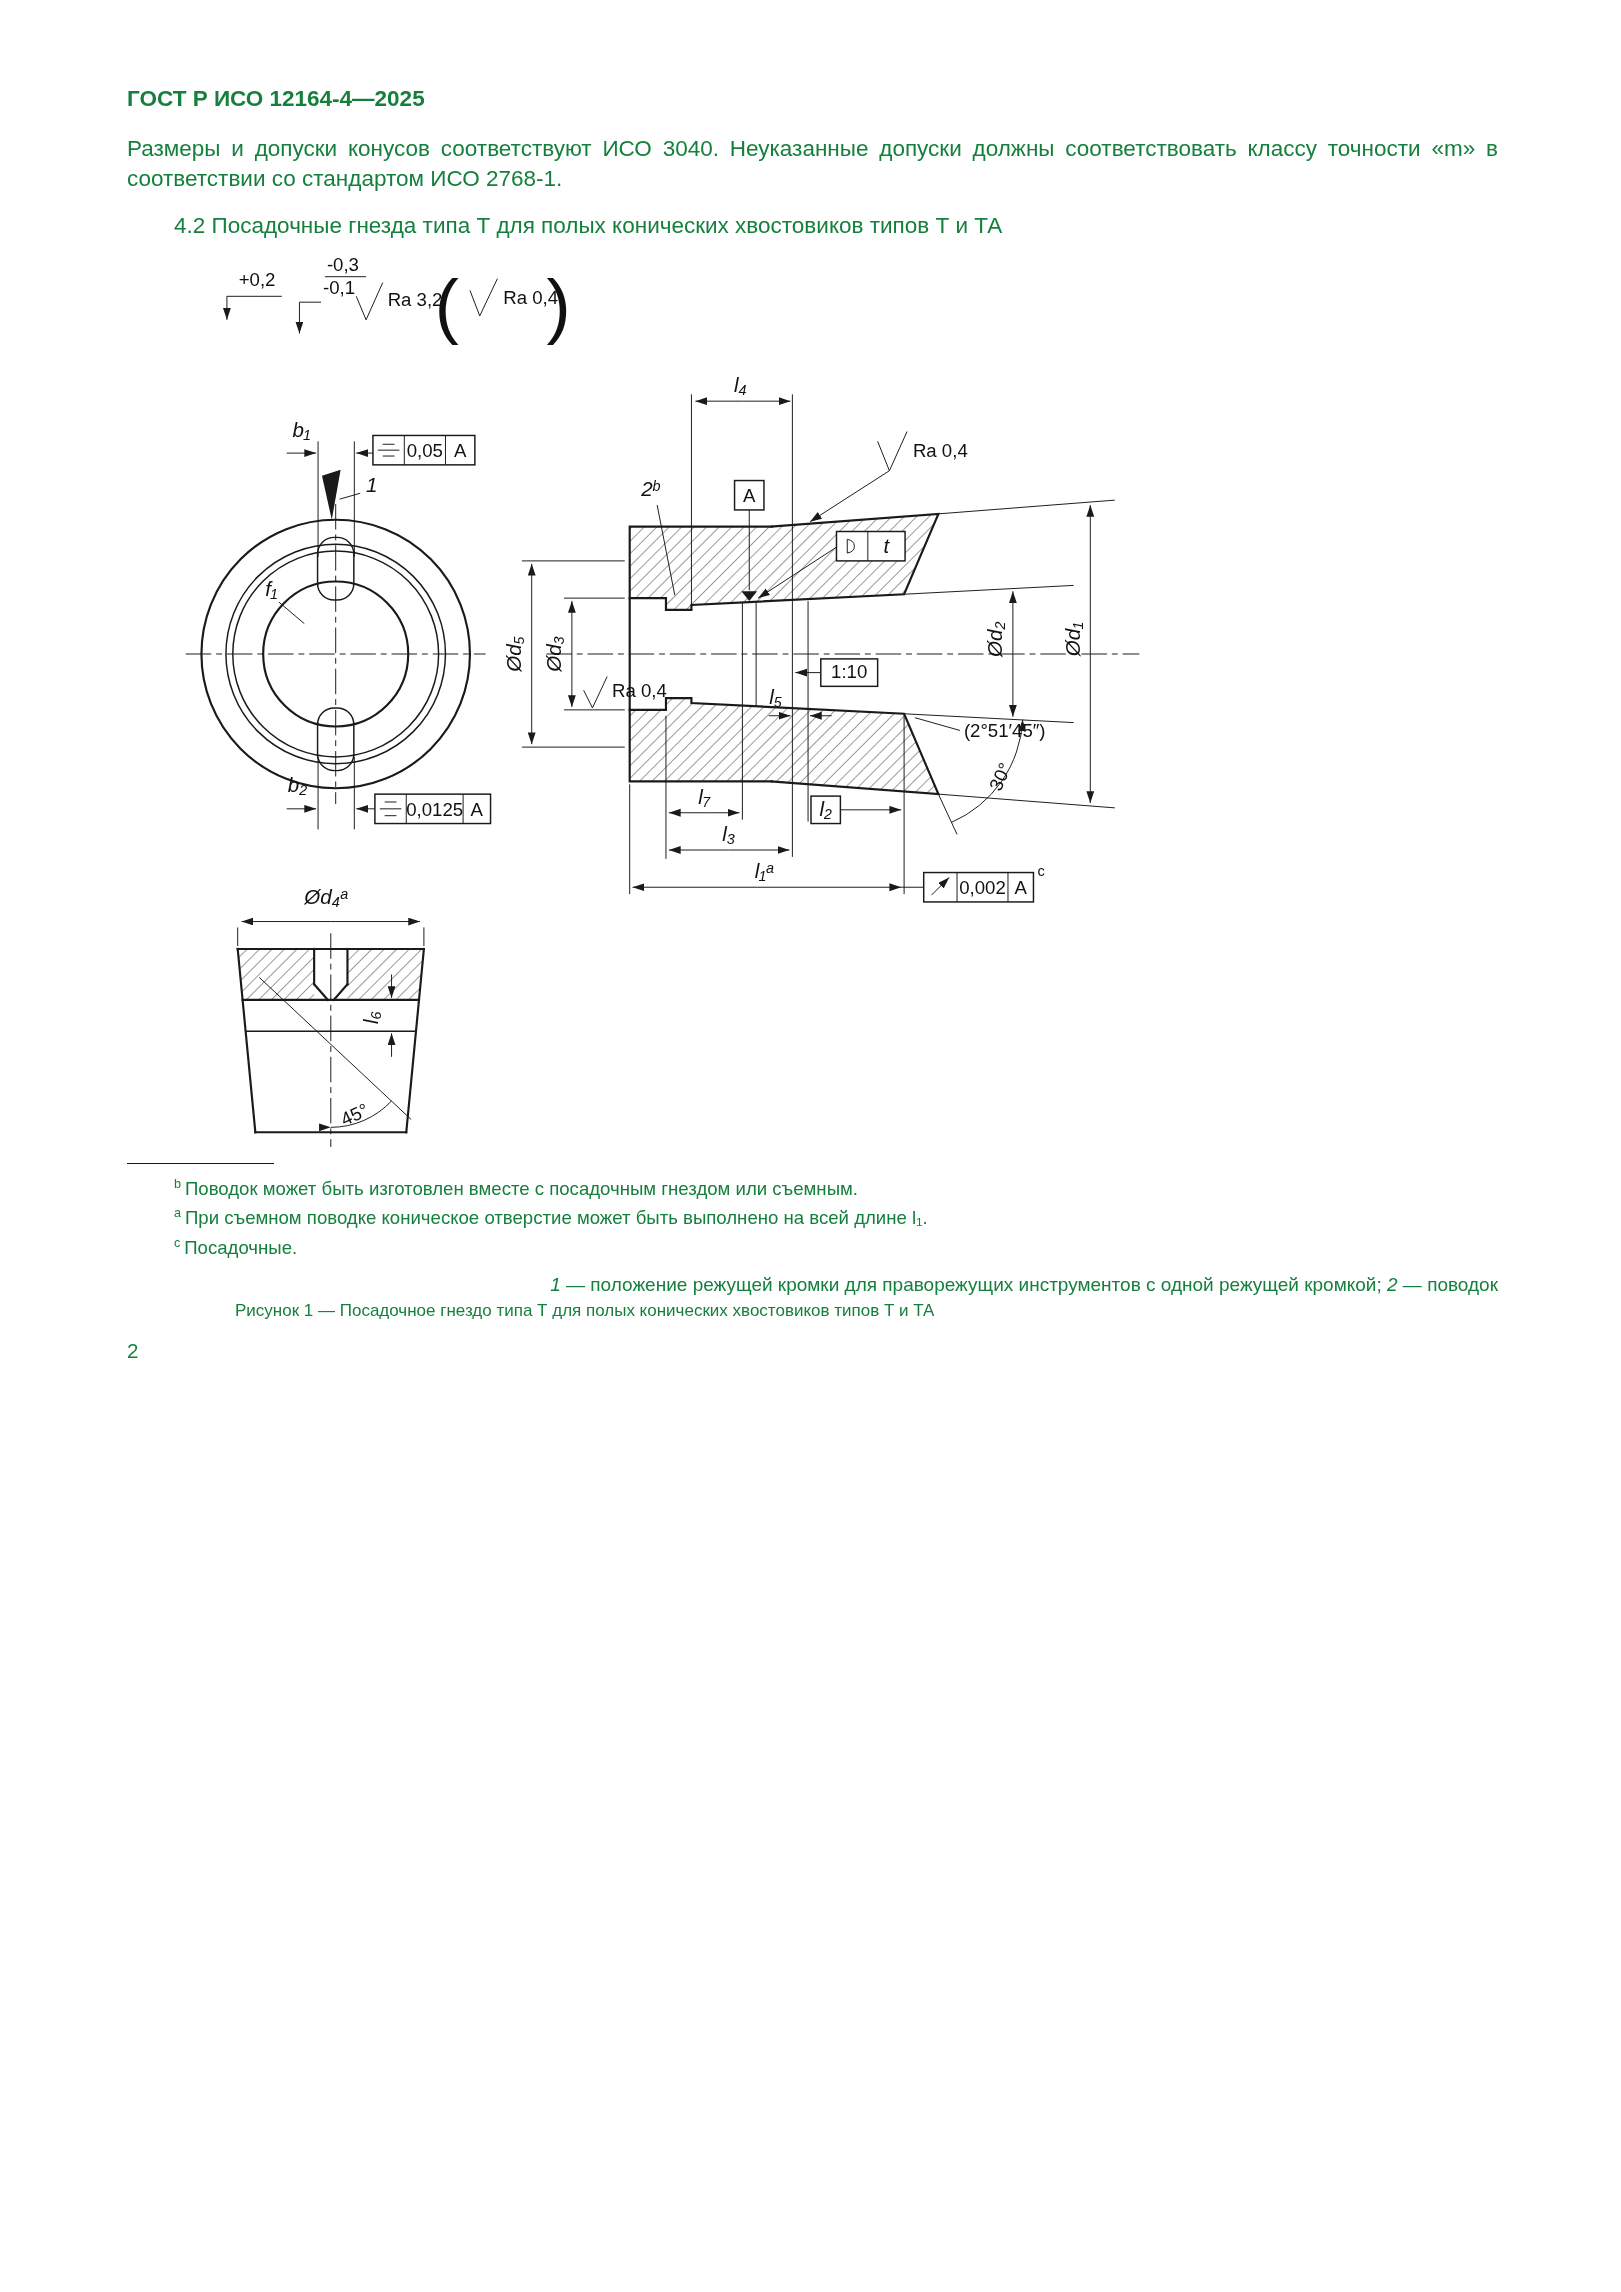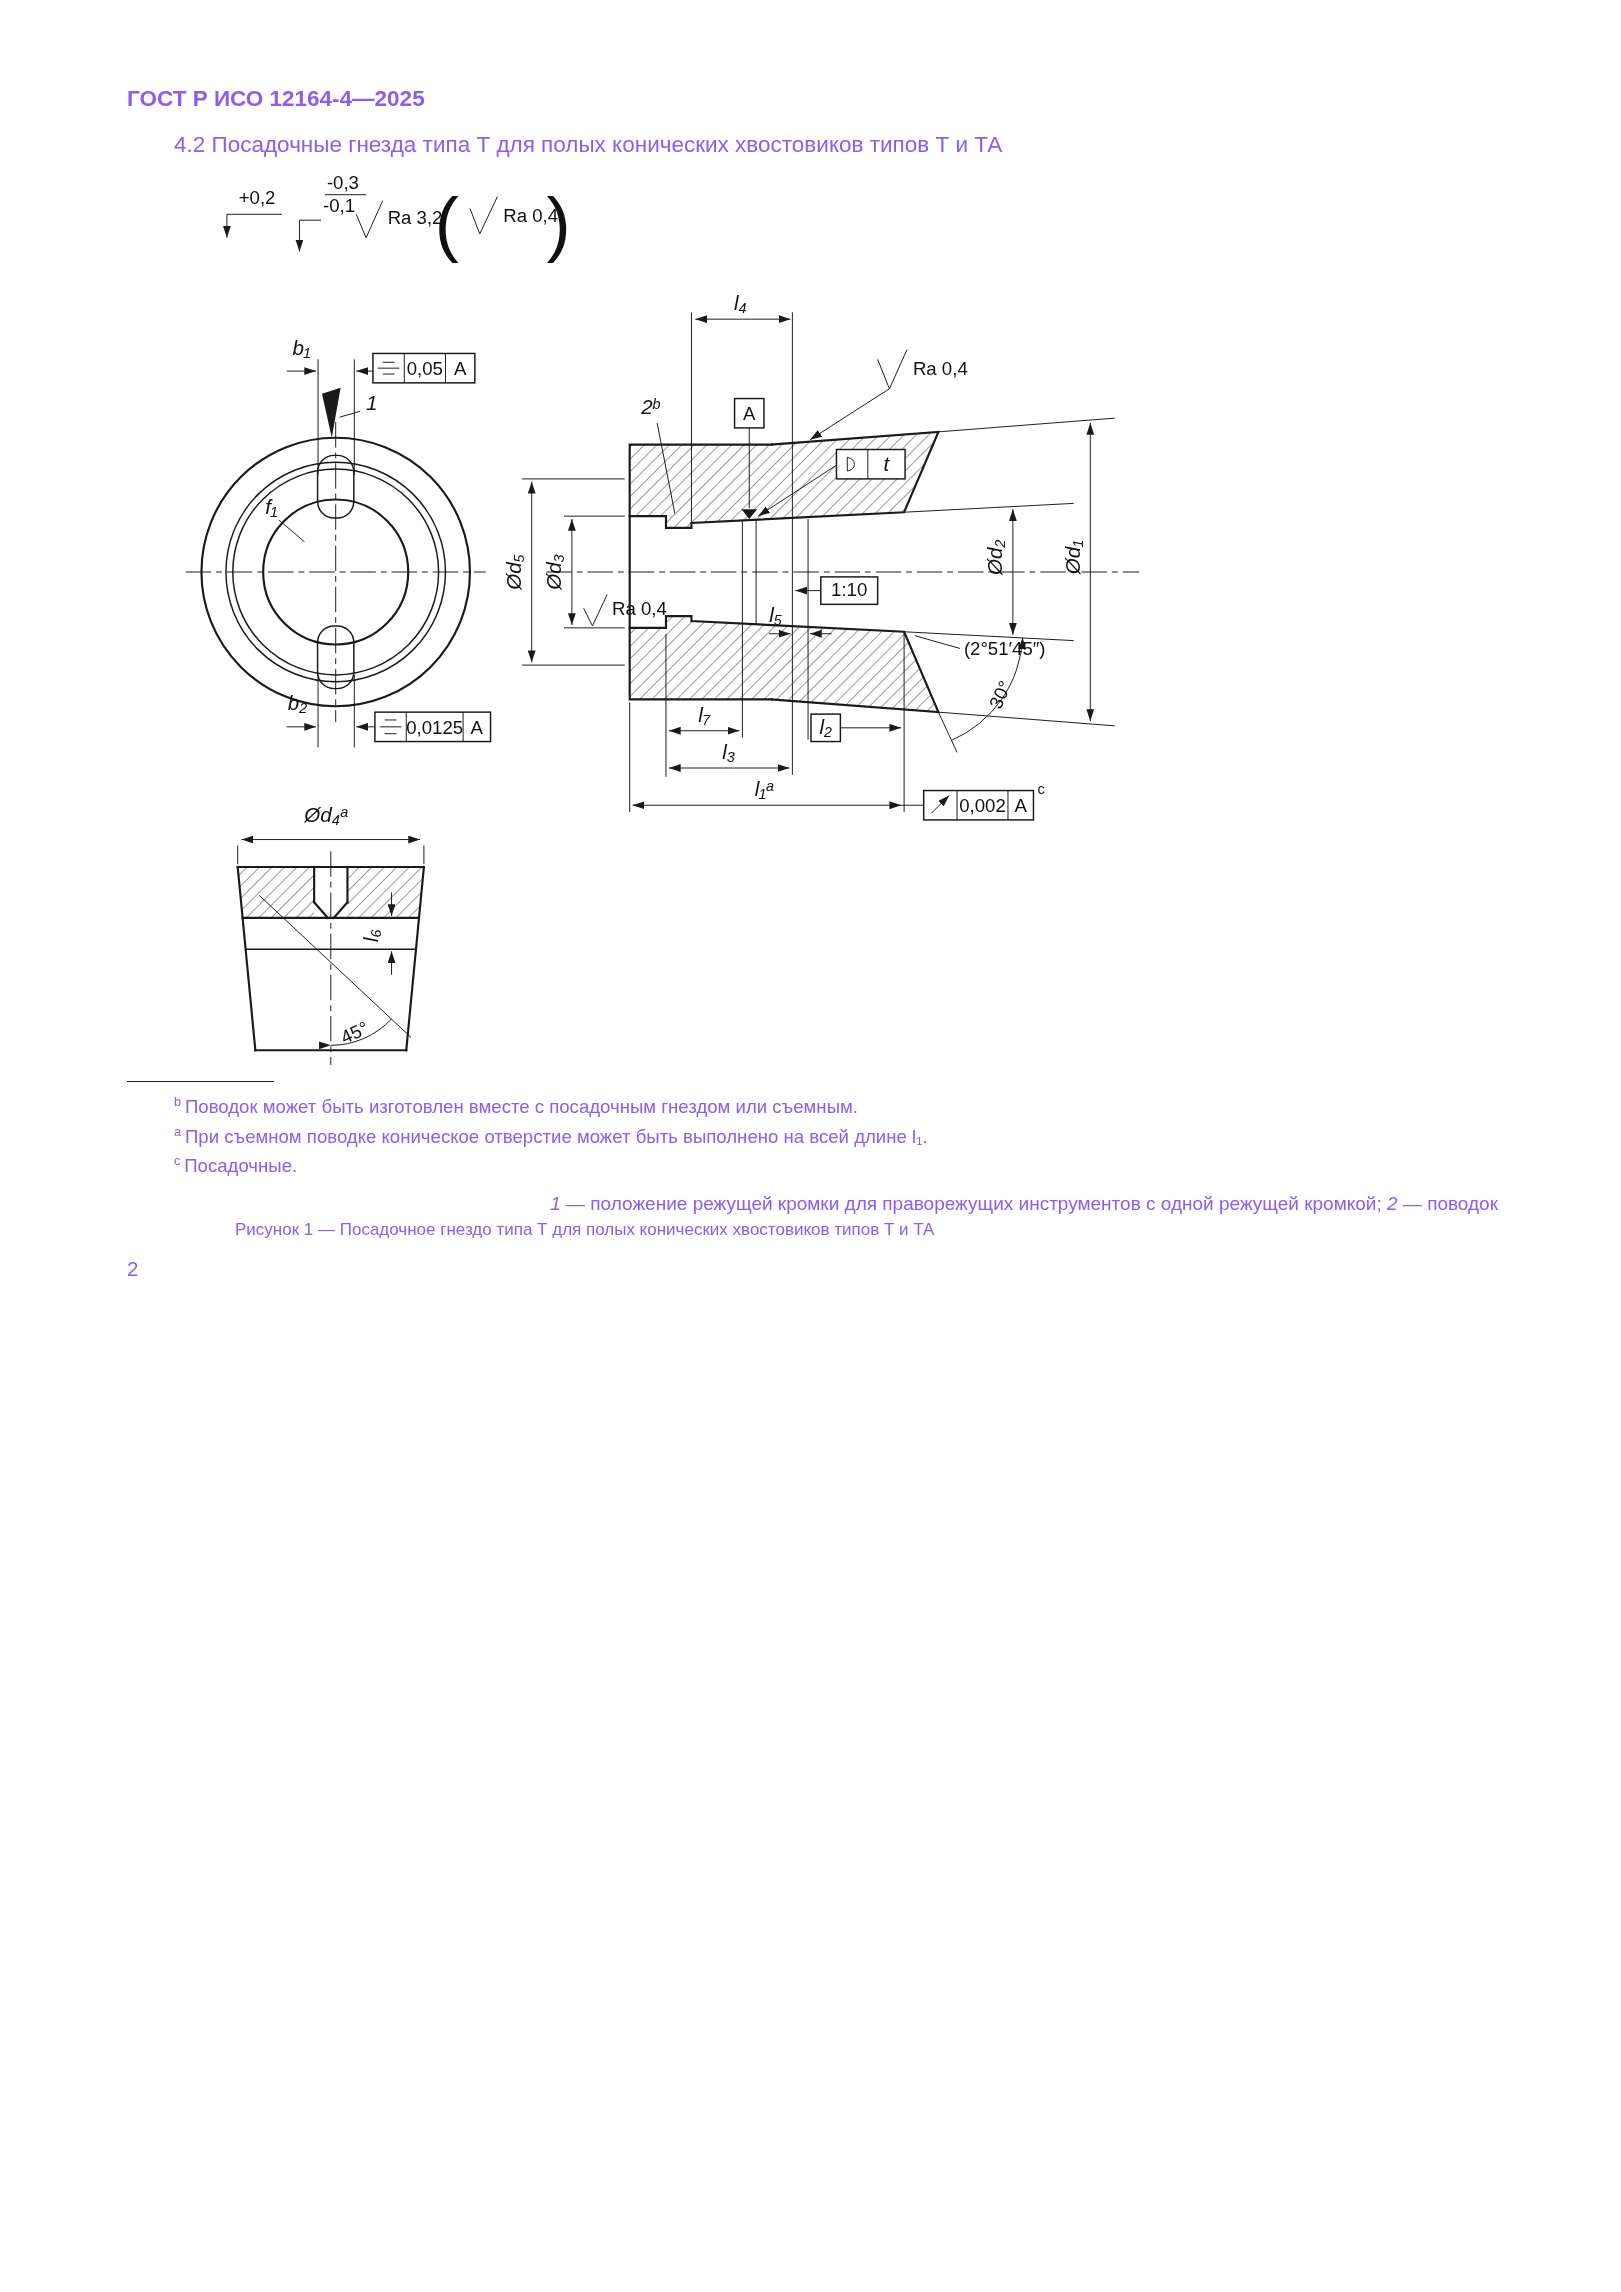--- a/index.html
+++ b/index.html
@@ -1,17 +1,17 @@
 <!DOCTYPE html>
 <html><head>
 <meta charset="utf-8">
 <style>
   html,body{margin:0;padding:0;background:#fff;}
   .page{position:relative;width:1621px;height:2293px;background:#fff;overflow:hidden;
-        font-family:"Liberation Sans","DejaVu Sans",sans-serif;color:#8b5cf6;}
+        font-family:"Liberation Sans","DejaVu Sans",sans-serif;color:#15803d;}
   .hdr{margin:86px 125px 0 127px;font-size:22.5px;font-weight:bold;}
   .para{margin:21.6px 123px 0 127px;font-size:22.5px;line-height:30px;text-align:justify;}
   .ind{text-indent:47px;margin-top:9.8px;}
   .h42{margin:19.6px 123px 0 174px;font-size:22.5px;font-weight:normal;}
   .figure{display:block;margin:7.8px 0 0 125px;}
   .fnblock{margin:3.9px 127px 0 127px;}
   .fnrule{width:147px;border-top:1.5px solid #1a1a1a;margin-bottom:7.8px;}
   .fn{margin-left:47px;font-size:18.6px;line-height:24.5px;}
   .fn sup{font-size:12.7px;margin-right:3.9px;}
   .legend{margin:13.7px 123px 0 206px;font-size:19px;text-align:right;}
@@ -31,20 +31,21 @@
   .nt{font:19px "Liberation Sans","DejaVu Sans",sans-serif;}
   .par{font:74px "Liberation Sans","DejaVu Sans",sans-serif;}
   .sup{font:15px "Liberation Sans","DejaVu Sans",sans-serif;}
 </style>
 </head>
 <body>
 
 <div class="page">
 
   <div class="hdr">ГОСТ Р ИСО 12164-4—2025</div>
+  <div class="para">Размеры и допуски конусов соответствуют ИСО 3040. Неуказанные допуски должны соответствовать классу точности «m» в соответствии со стандартом ИСО 2768-1.</div>
   <div class="h42">4.2 Посадочные гнезда типа Т для полых конических хвостовиков типов Т и ТА</div>
 
   <svg class="figure" width="1372" height="912" viewBox="0 0 1400 930">
     <defs>
       <marker id="ar" markerWidth="13" markerHeight="9" refX="12" refY="4" orient="auto" markerUnits="userSpaceOnUse">
         <path d="M0,0 L12,4 L0,8 Z" fill="#1a1a1a"></path>
       </marker>
       <pattern id="hatch" width="9" height="9" patternUnits="userSpaceOnUse" patternTransform="rotate(45)">
         <line x1="0" y1="0" x2="0" y2="9" stroke="#444" stroke-width="1.1"></line>
       </pattern>

